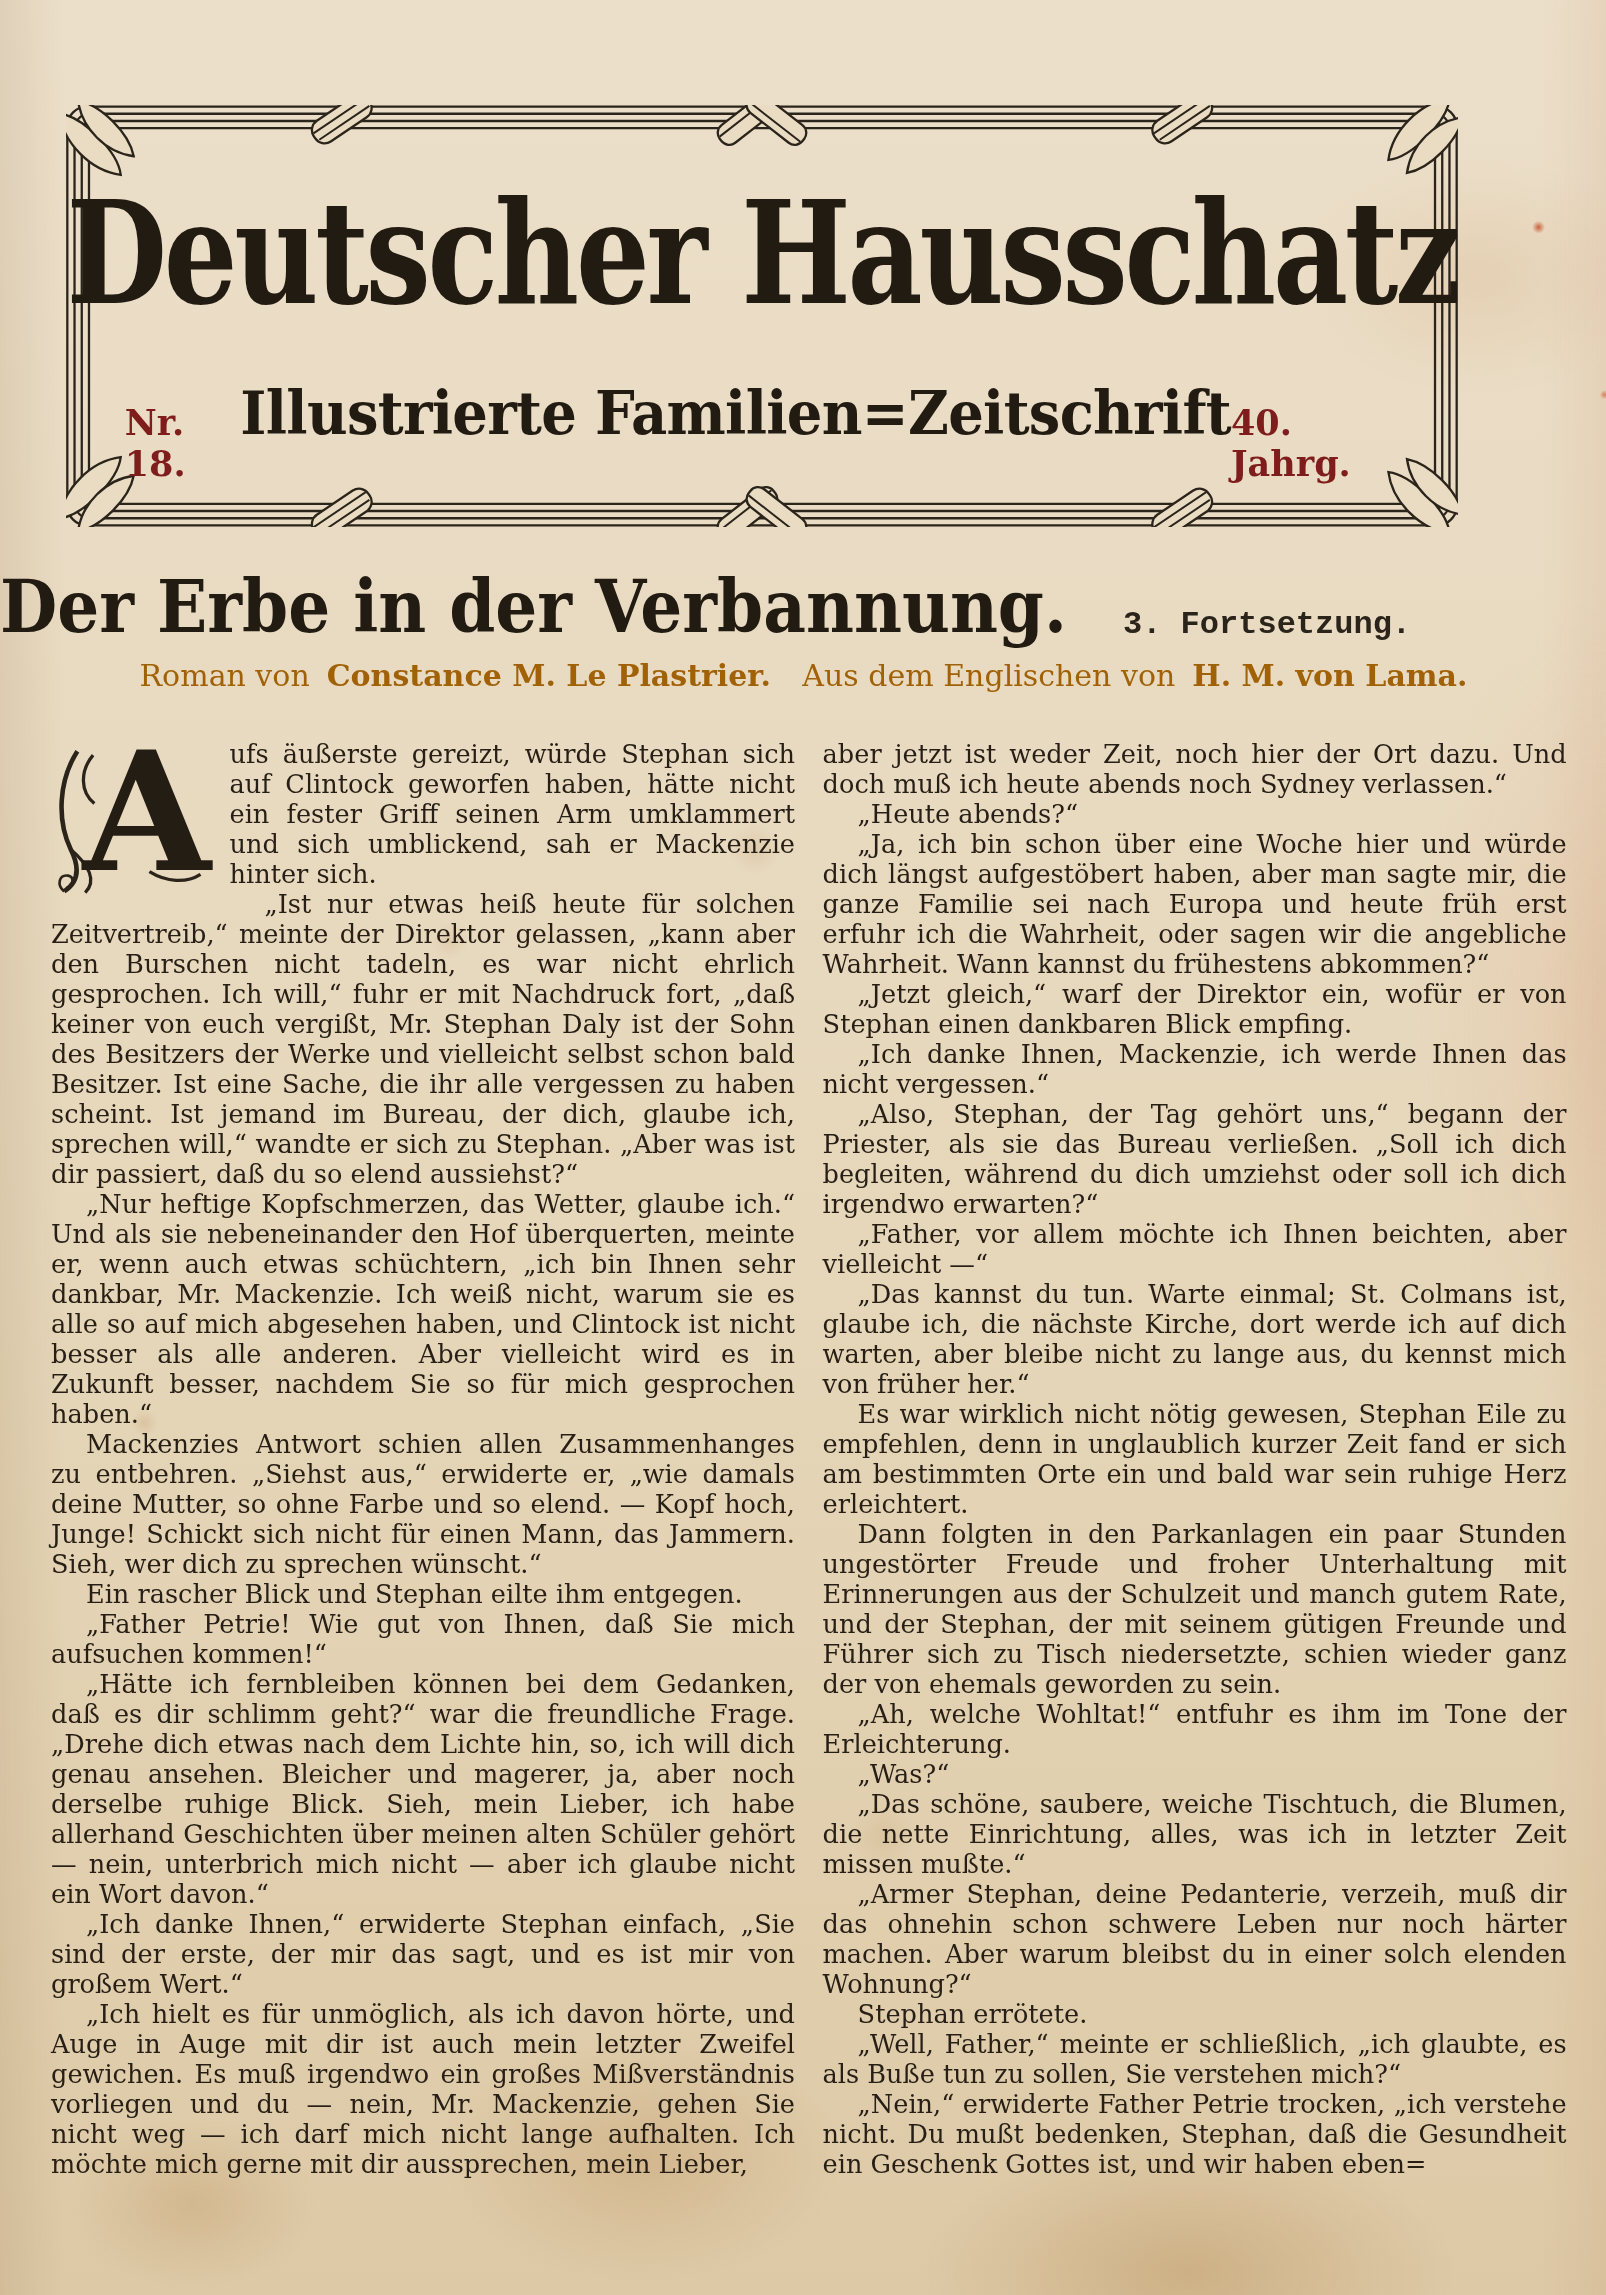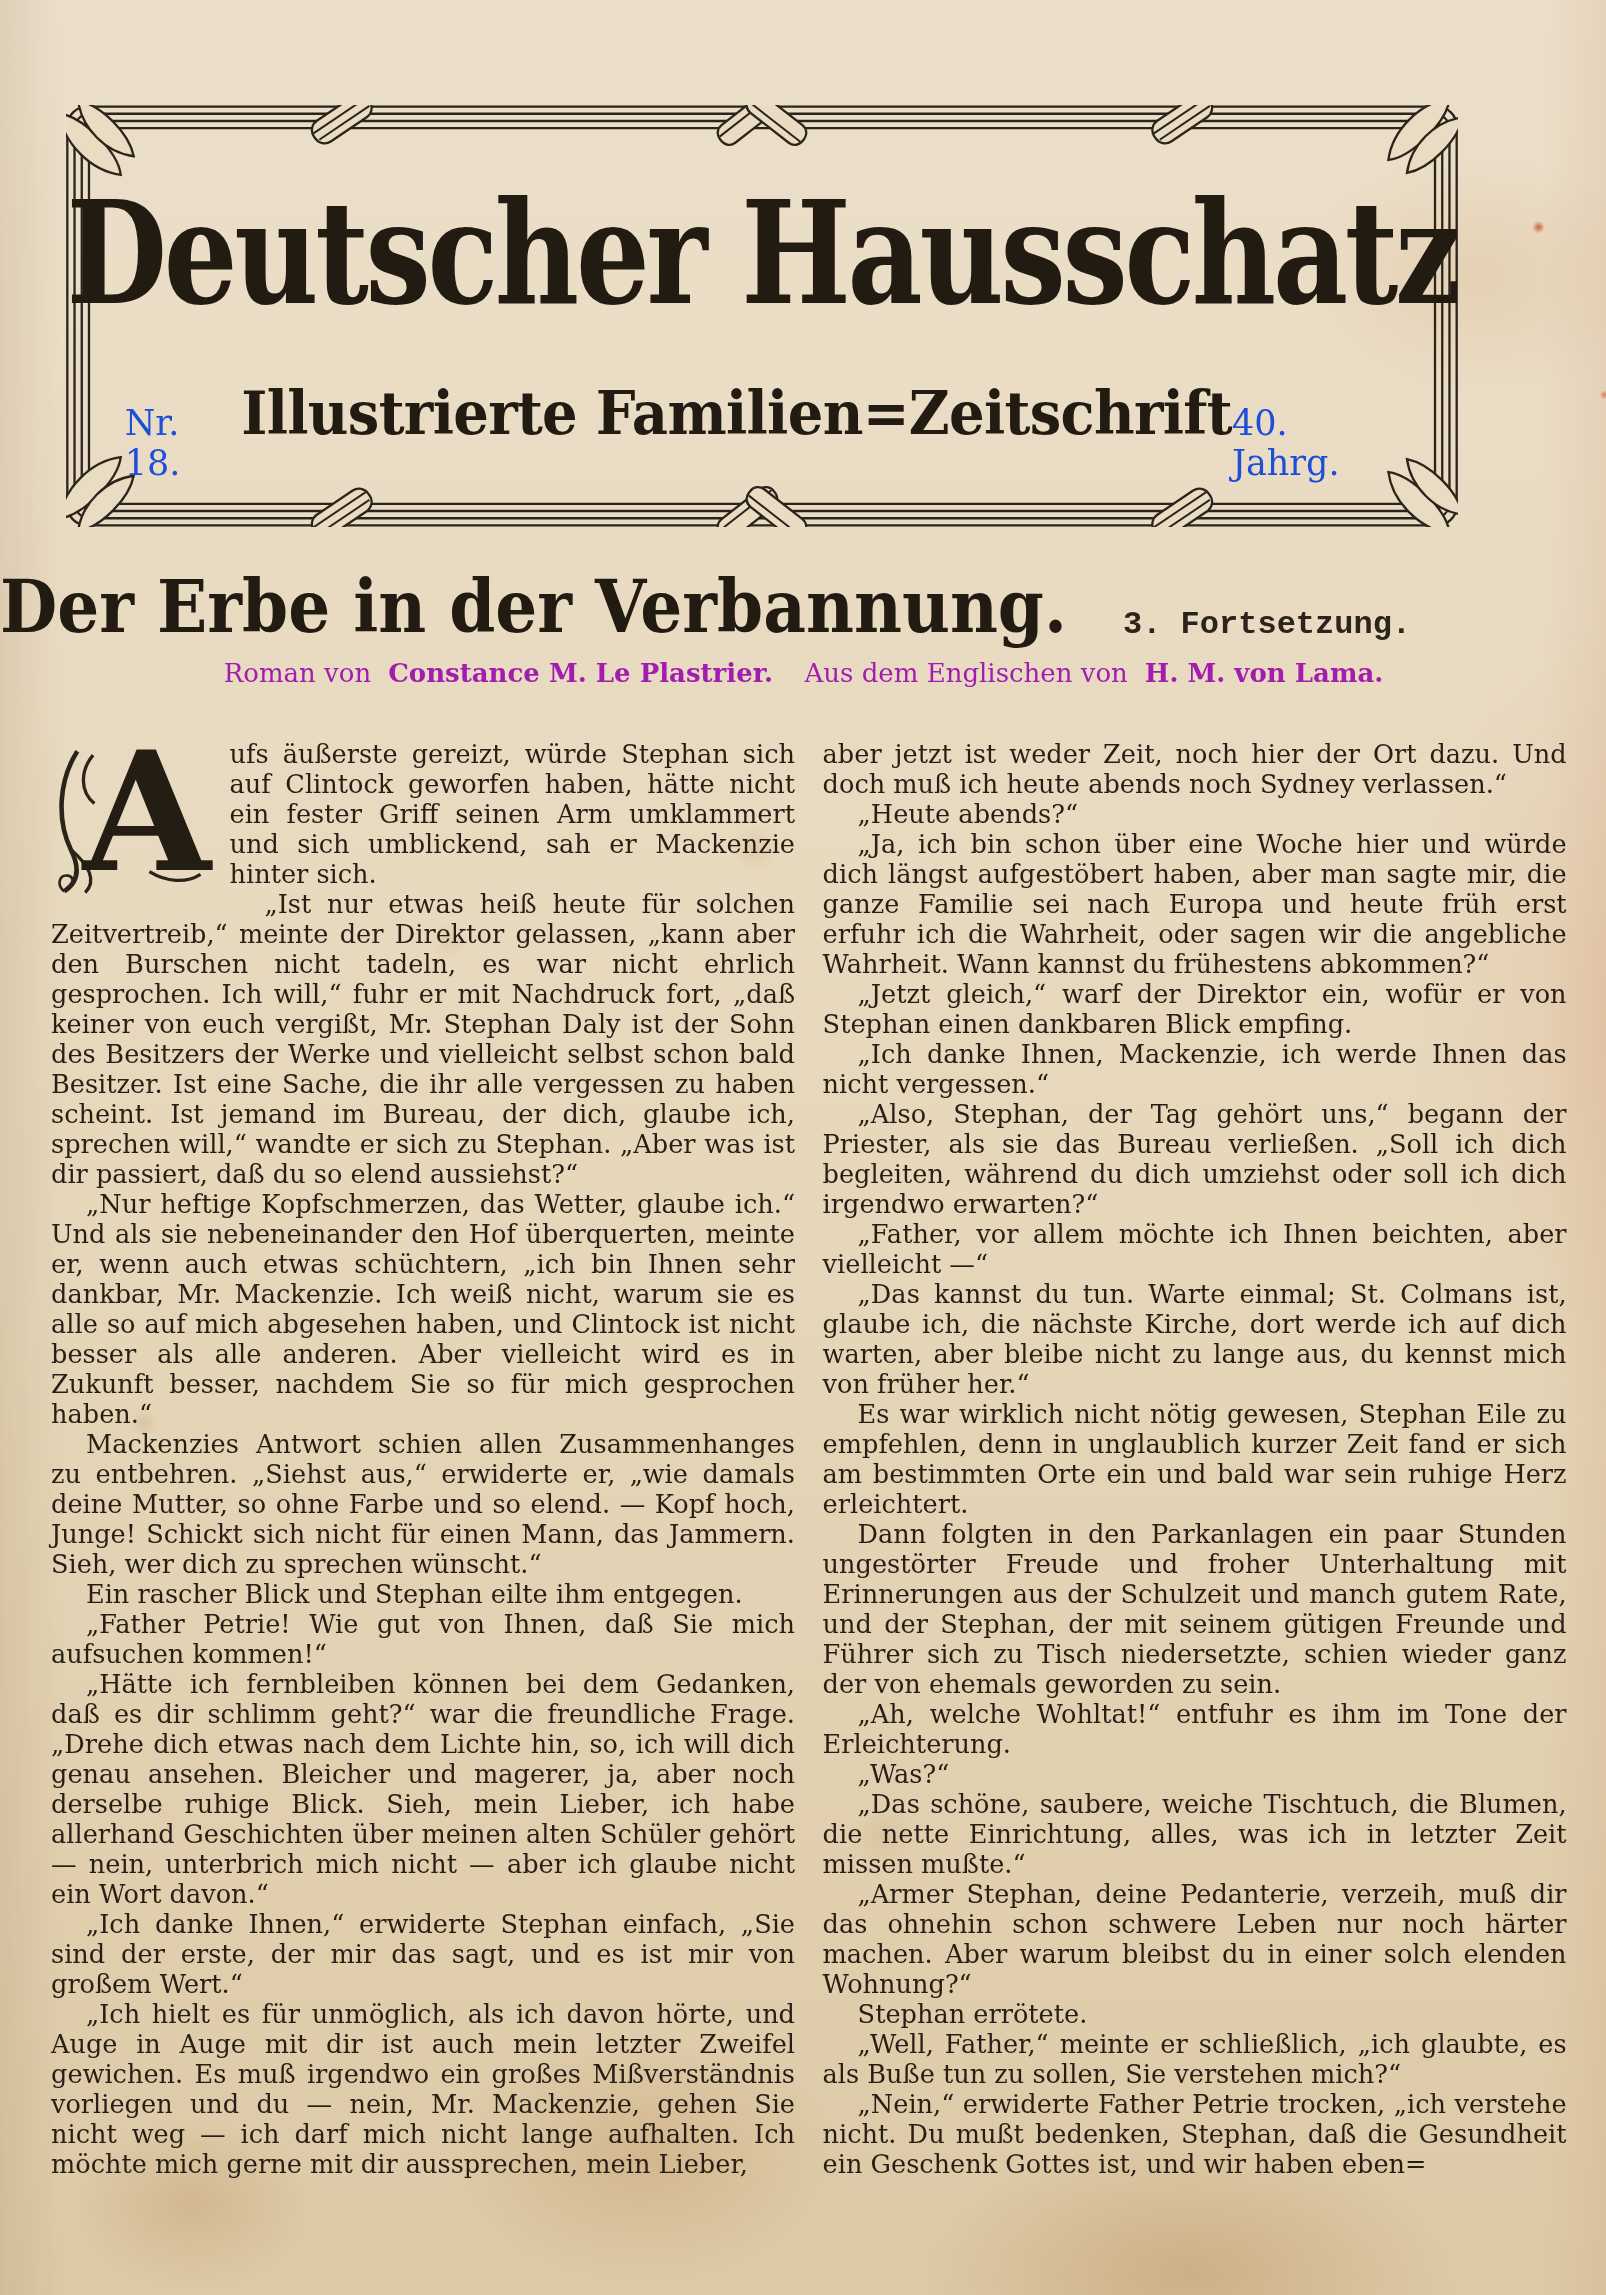--- a/index.html
+++ b/index.html
@@ -38,41 +38,41 @@
     font-size: 116px; font-weight: bold; line-height: 1;
     letter-spacing: -3.3px; white-space: nowrap;
     transform: scaleY(1.22); transform-origin: center top;
     color: #221b12;
   }
   .masthead-row {
     margin-top: 84px; width: 100%;
     display: flex; align-items: baseline; justify-content: space-between;
     padding: 0 19.7px; box-sizing: border-box;
   }
-  .masthead-issue, .masthead-volume { font-size: 35px; font-weight: normal; color: #1d4ed8; }
+  .masthead-issue, .masthead-volume { font-size: 35px; font-weight: bold; color: #7f1d1d; }
   .masthead-subtitle {
     font-size: 56px; font-weight: bold; white-space: nowrap;
     transform: scaleY(1.08); transform-origin: center bottom;
     color: #221b12; letter-spacing: -0.7px;
   }
 
   
   .article-head {
     position: absolute; top: 577px; left: 0; width: 100%;
     display: flex; justify-content: flex-start; align-items: baseline; gap: 56px;
   }
   .article-title {
     margin: 0; font-size: 66px; font-weight: bold; line-height: 1;
     transform: scaleY(1.1); transform-origin: center bottom;
     color: #221b12; white-space: nowrap;
   }
   .article-continuation { font-size: 32px; font-weight: bold; color: #2b241b; font-family: Liberation Mono, monospace; }
   .byline {
     position: absolute; top: 658px; left: 0; width: 100%;
-    text-align: center; font-size: 26px; color: #a21caf; white-space: nowrap;
+    text-align: center; font-size: 30px; color: #a16207; white-space: nowrap;
   }
   .byline .b { font-weight: bold; }
   .byline .sp { display: inline-block; width: 17px; }
   .byline .spw { display: inline-block; width: 31.5px; }
 
   
   .columns {
     position: absolute; top: 739px; left: 51px; right: 39px;
     display: flex; gap: 27.6px;
   }

